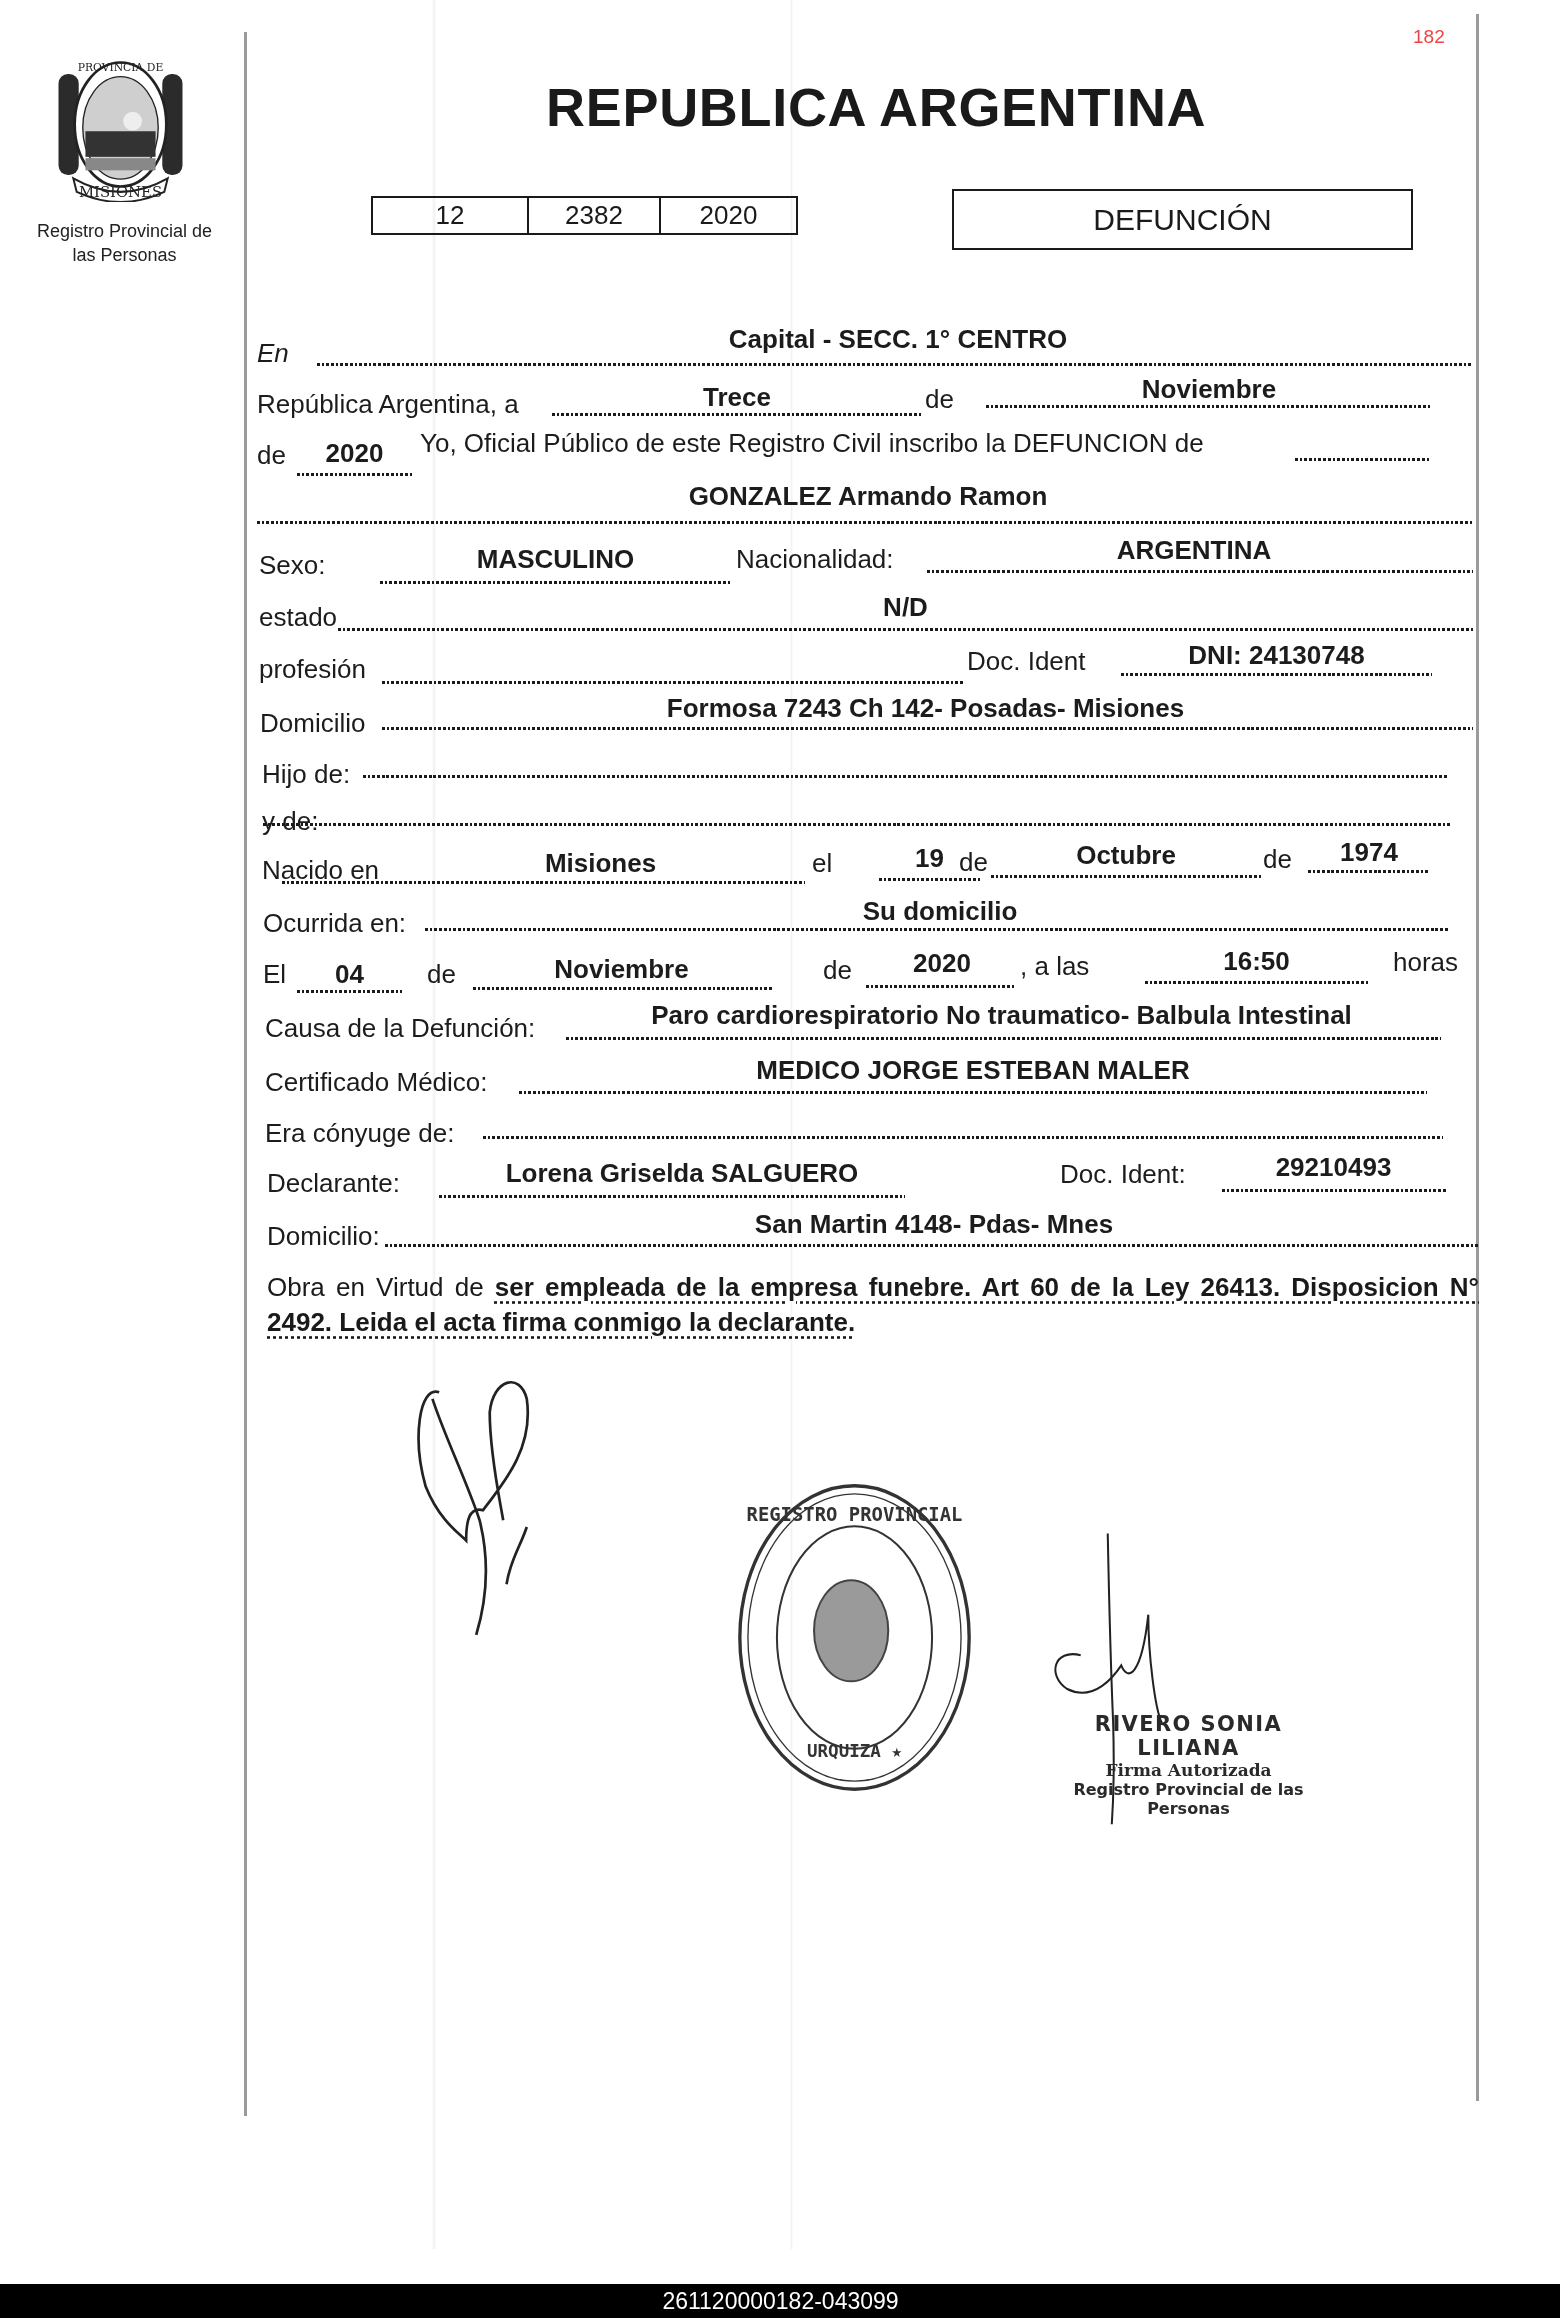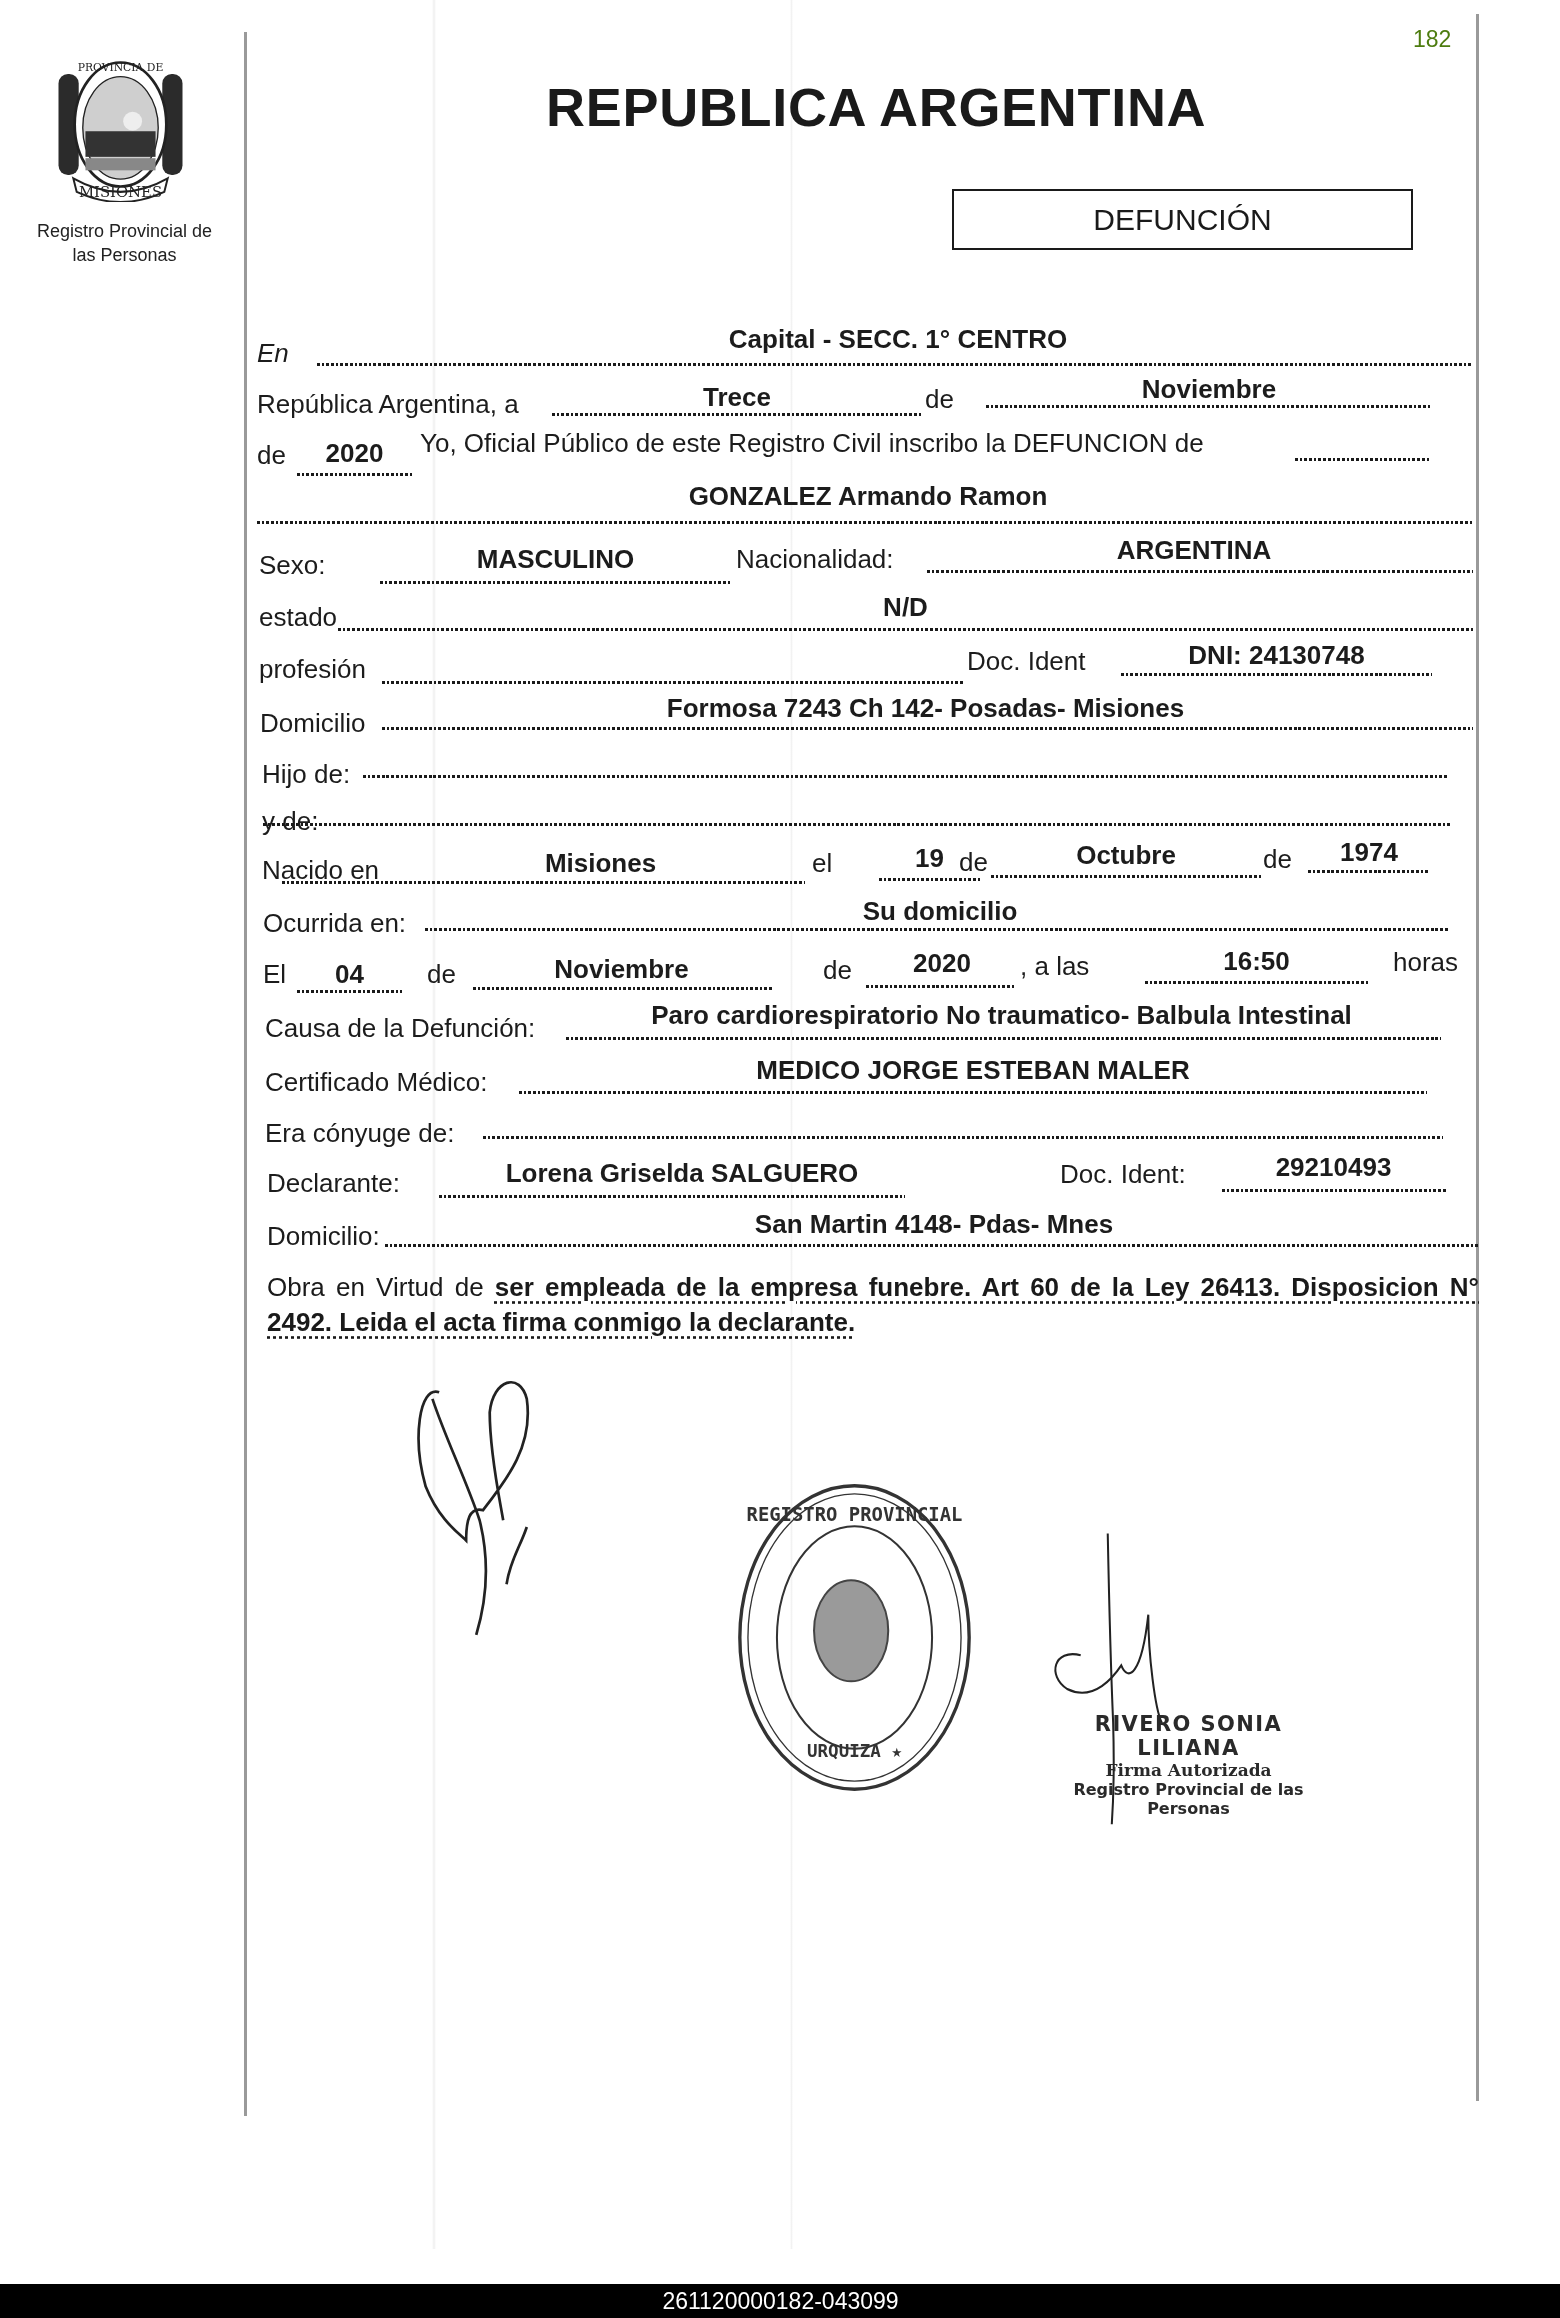--- a/index.html
+++ b/index.html
@@ -7,21 +7,21 @@
       width: 1561px; height: 2319px; position: relative; overflow: hidden;
       background: #ffffff; color: #1a1a1a;
       font-family: "Liberation Sans", sans-serif;
     }
     .abs { position: absolute; }
     .vline-left { left: 244px; top: 32px; width: 2.7px; height: 2084px; background: #9a9a9a; }
     .vline-right { left: 1476px; top: 13.5px; width: 2.7px; height: 2087px; background: #9a9a9a; }
     .fold1 { left: 432px; top: 0; width: 4px; height: 2249px; background: linear-gradient(90deg,#fff,#efefef,#fff); }
     .fold2 { left: 790px; top: 0; width: 2.7px; height: 2249px; background: linear-gradient(90deg,#fff,#f2f2f2,#fff); }
 
-    .page-num { left: 1413px; top: 26px; font-size: 23px; color: #4d7c0f; }
+    .page-num { left: 1413px; top: 26px; font-size: 19px; color: #ef4444; }
 
     .crest { left: 53px; top: 47px; width: 135px; height: 155px; }
     .reg-caption { left: 20px; top: 219px; width: 209px; text-align: center; font-size: 18px; line-height: 24px; color: #222; }
 
     .title { left: 546px; top: 76px; font-size: 54px; font-weight: bold; letter-spacing: 0.7px; color: #1a1a1a; }
 
     table.tma { position: absolute; left: 371px; top: 196px; border-collapse: collapse; }
     table.tma td { border: 2.7px solid #1a1a1a; font-size: 26px; text-align: center; height: 35px; padding: 0; }
     table.tma td.c1 { width: 154px; }
     table.tma td.c2 { width: 130px; }
@@ -71,20 +71,25 @@
 </svg>
 <div class="abs reg-caption">
   <div>Registro Provincial de</div>
   <div>las Personas</div>
 </div>
 
 <div class="abs title">REPUBLICA ARGENTINA</div>
 
 <table class="tma">
   <tbody>
+  <tr>
+    <td class="c1">12</td>
+    <td class="c2">2382</td>
+    <td class="c3">2020</td>
+  </tr>
 </tbody>
   </table>
 
 <div class="abs defbox">DEFUNCIÓN</div>
 
 <span class="lbl" style="left:257px;top:338px;font-style:italic;">En</span>
 <span class="val" style="left:317px;top:324px;width:1162px;">Capital - SECC. 1° CENTRO</span>
 <div class="dots" style="left:317px;top:363px;width:1154px;"></div>
 
 <span class="lbl" style="left:257px;top:389px;">República Argentina, a</span>

